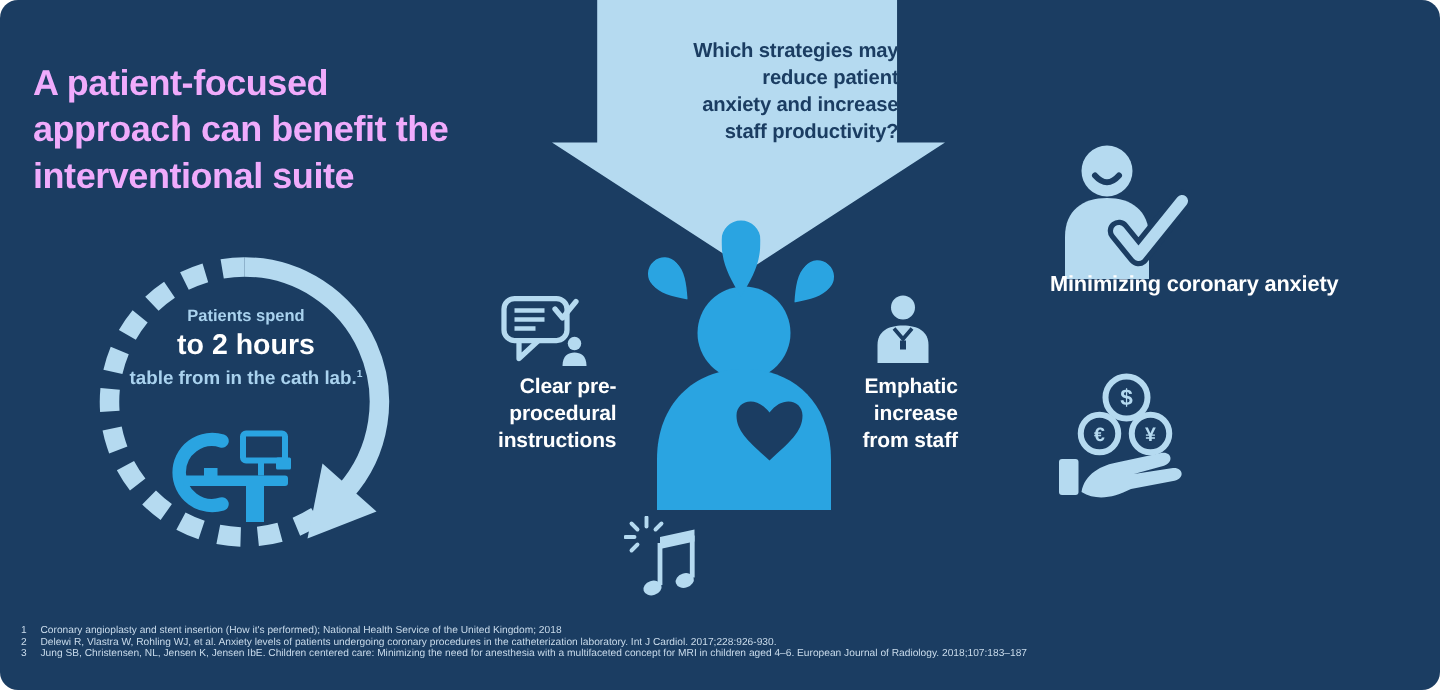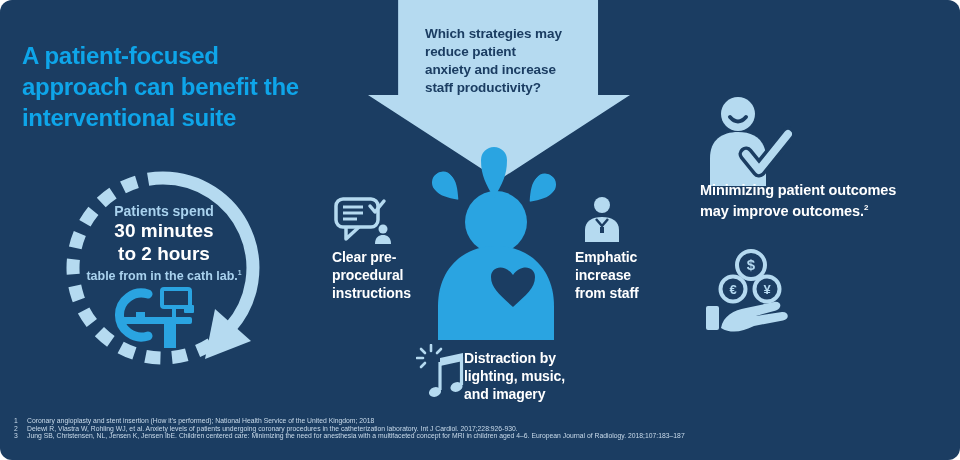--- a/index.html
+++ b/index.html
@@ -7,44 +7,45 @@
   .card{
     position:relative;width:960px;height:460px;margin:0 auto;
     background:#1B3D62;border-radius:12px;overflow:hidden;
     font-family:"Liberation Sans", sans-serif;
   }
   .pre{white-space:pre-line;}
   .abs{position:absolute;}
 
   .title{
     left:22px;top:24px;width:360px;
-    color:#0ea5e9;font-size:24px;line-height:31px;font-weight:bold;
+    color:#f0abfc;font-size:24px;line-height:31px;font-weight:bold;
     letter-spacing:-0.3px;
   }
 
   .arrow{
     left:368px;top:0;width:262px;height:180px;background:#B5DAF0;
     clip-path:polygon(11.5% 0, 87.8% 0, 87.8% 52.8%, 100% 52.8%, 50% 100%, 0 52.8%, 11.5% 52.8%);
   }
   .question{
-    margin:25px auto 0;width:200px;text-align:left;
+    margin:25px auto 0;width:200px;text-align:right;
     color:#1B3D62;font-weight:bold;font-size:13.5px;line-height:1.33;
     letter-spacing:-0.1px;
     padding-left:26px;
   }
 
   .stat-text{left:78px;top:203px;width:172px;text-align:center;color:#A9D2EE;}
-  .stat-intro{font-size:14px;line-height:16px;font-weight:600;}
+  .stat-intro{font-size:11px;line-height:16px;font-weight:600;}
   .stat-value{font-size:19px;line-height:23px;font-weight:bold;color:#ffffff;}
   .stat-caption{font-size:12.5px;line-height:15px;font-weight:600;}
   sup{font-size:0.55em;}
 
   .label{
     color:#ffffff;font-weight:bold;font-size:14px;line-height:18px;
     letter-spacing:-0.1px;
+    text-align:right;
   }
   .lbl-clear{left:332px;top:248px;}
   .lbl-emphatic{left:575px;top:248px;}
   .lbl-distraction{left:464px;top:349px;}
 
   .out-text{color:#ffffff;font-size:14.5px;line-height:18px;letter-spacing:-0.1px;}
   .out-anxiety{left:700px;top:181px;width:250px;}
   .out-anxiety .l1{font-weight:600;}
   .out-anxiety .l2{font-weight:bold;}
   .out-financial{left:700px;top:335px;width:246px;font-weight:600;}
@@ -72,21 +73,20 @@
   </div>
 
   <svg class="abs" style="left:58px;top:163px" width="210" height="210" viewBox="0 0 210 210">
     <path d="M105 15 A90 90 0 1 0 159 177" fill="none" stroke="#B5DAF0" stroke-width="13" stroke-dasharray="15 11.5"></path>
     <path d="M105 15 A90 90 0 0 1 172 165" fill="none" stroke="#B5DAF0" stroke-width="13"></path>
     <polygon points="147,196 193,178 157,146" fill="#B5DAF0"></polygon>
   </svg>
 
   <div class="abs stat-text">
     <div class="stat-intro">Patients spend</div>
-    <div class="stat-value">30 minutes</div>
     <div class="stat-value">to 2 hours</div>
     <div class="stat-caption"><span>table from in the cath lab.</span><sup>1</sup></div>
   </div>
 
   <svg class="abs" style="left:112px;top:286px" width="90" height="64" viewBox="0 0 90 64">
     <path d="M36 8 A22 22 0 1 0 36 50" fill="none" stroke="#2AA4E1" stroke-width="9" stroke-linecap="round"></path>
     <rect x="24" y="26" width="9" height="7" fill="#2AA4E1"></rect>
     <rect x="10" y="31" width="70" height="7" rx="2" fill="#2AA4E1"></rect>
     <rect x="52" y="38" width="12" height="24" fill="#2AA4E1"></rect>
     <rect x="50" y="3" width="28" height="18" rx="2" fill="none" stroke="#2AA4E1" stroke-width="4"></rect>
@@ -143,34 +143,30 @@
       <line x1="25" y1="5" x2="21" y2="9"></line>
     </g>
     <g>
       <path d="M24 14 L47 9 L47 17 L24 22 Z" fill="#B5DAF0"></path>
       <line x1="24" y1="18" x2="24" y2="46" stroke="#B5DAF0" stroke-width="3.2"></line>
       <line x1="45.5" y1="13" x2="45.5" y2="41" stroke="#B5DAF0" stroke-width="3.2"></line>
       <ellipse cx="19" cy="48" rx="6.2" ry="4.8" fill="#B5DAF0" transform="rotate(-18 19 48)"></ellipse>
       <ellipse cx="40.5" cy="43" rx="6.2" ry="4.8" fill="#B5DAF0" transform="rotate(-18 40.5 43)"></ellipse>
     </g>
   </svg>
-  <div class="abs label pre lbl-distraction">Distraction by
-lighting, music,
-and imagery</div>
 
   <svg class="abs" style="left:704px;top:94px" width="88" height="92" viewBox="0 0 88 92">
     <circle cx="34" cy="20" r="17" fill="#B5DAF0"></circle>
     <path d="M26 23 Q34 32 42 23" fill="none" stroke="#1B3D62" stroke-width="4" stroke-linecap="round"></path>
     <path d="M6 92 L6 64 C6 46 18 38 34 38 C50 38 62 46 62 64 L62 92 Z" fill="#B5DAF0"></path>
     <polyline points="42,60 55,76 84,40" fill="none" stroke="#1B3D62" stroke-width="15" stroke-linecap="round" stroke-linejoin="round"></polyline>
     <polyline points="42,60 55,76 84,40" fill="none" stroke="#B5DAF0" stroke-width="8" stroke-linecap="round" stroke-linejoin="round"></polyline>
   </svg>
   <div class="abs out-text out-anxiety">
-    <div class="l1">Minimizing patient outcomes</div>
-    <div class="l2"><span>may improve outcomes.</span><sup>2</sup></div>
+    <div class="l1">Minimizing coronary anxiety</div>
   </div>
 
   <svg class="abs" style="left:704px;top:248px" width="92" height="90" viewBox="0 0 92 90">
     <circle cx="47" cy="17" r="14" fill="none" stroke="#B5DAF0" stroke-width="4"></circle>
     <circle cx="29" cy="41" r="12.5" fill="none" stroke="#B5DAF0" stroke-width="4"></circle>
     <circle cx="63" cy="41" r="12.5" fill="none" stroke="#B5DAF0" stroke-width="4"></circle>
     <text x="47" y="22" text-anchor="middle" fill="#B5DAF0" font-size="15" font-weight="bold" font-family="Liberation Sans, sans-serif">$</text>
     <text x="29" y="46" text-anchor="middle" fill="#B5DAF0" font-size="13" font-weight="bold" font-family="Liberation Sans, sans-serif">€</text>
     <text x="63" y="46" text-anchor="middle" fill="#B5DAF0" font-size="13" font-weight="bold" font-family="Liberation Sans, sans-serif">¥</text>
     <g>

